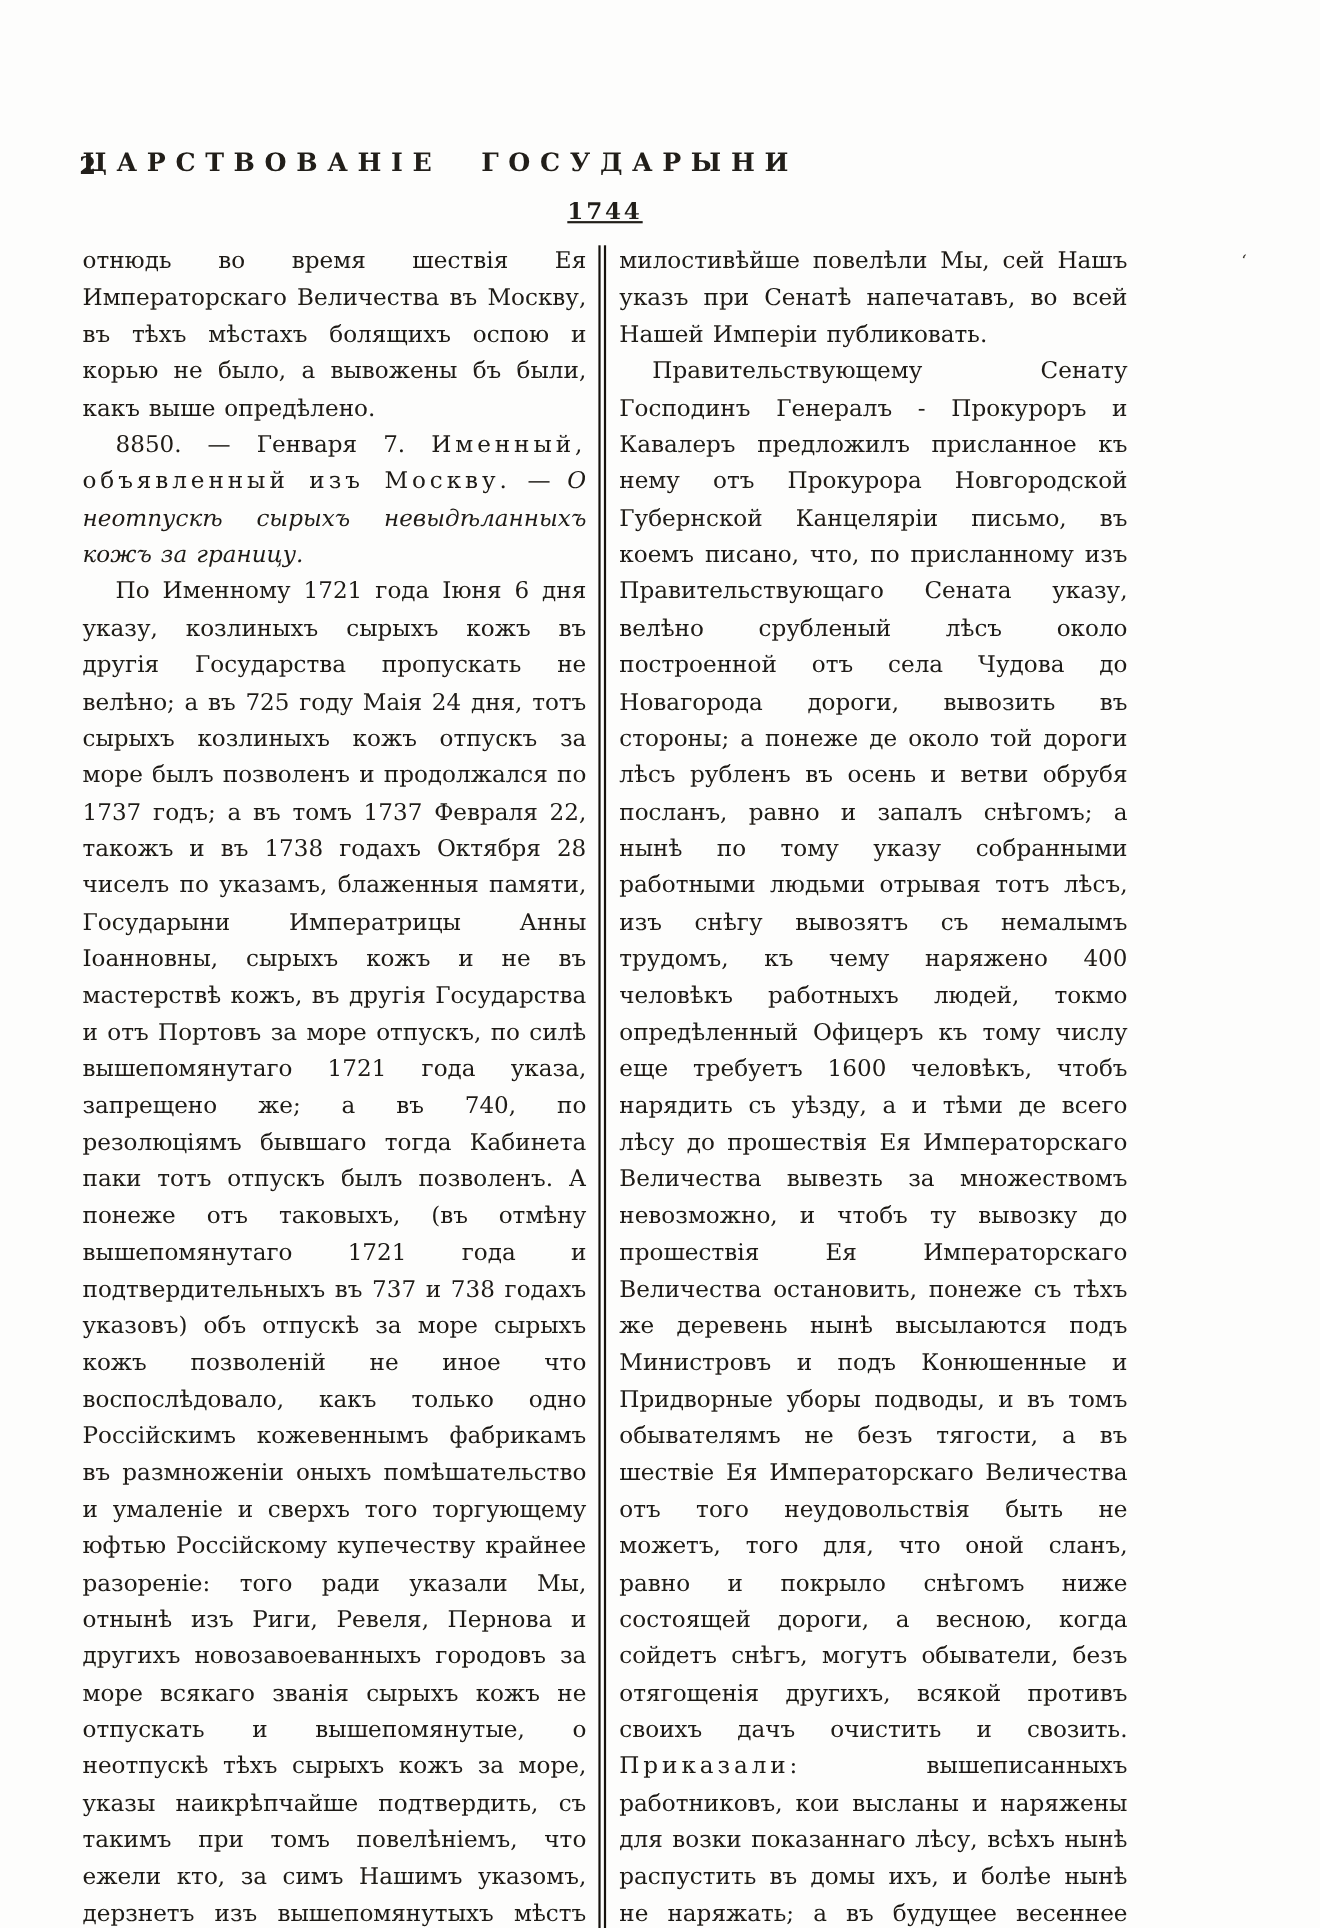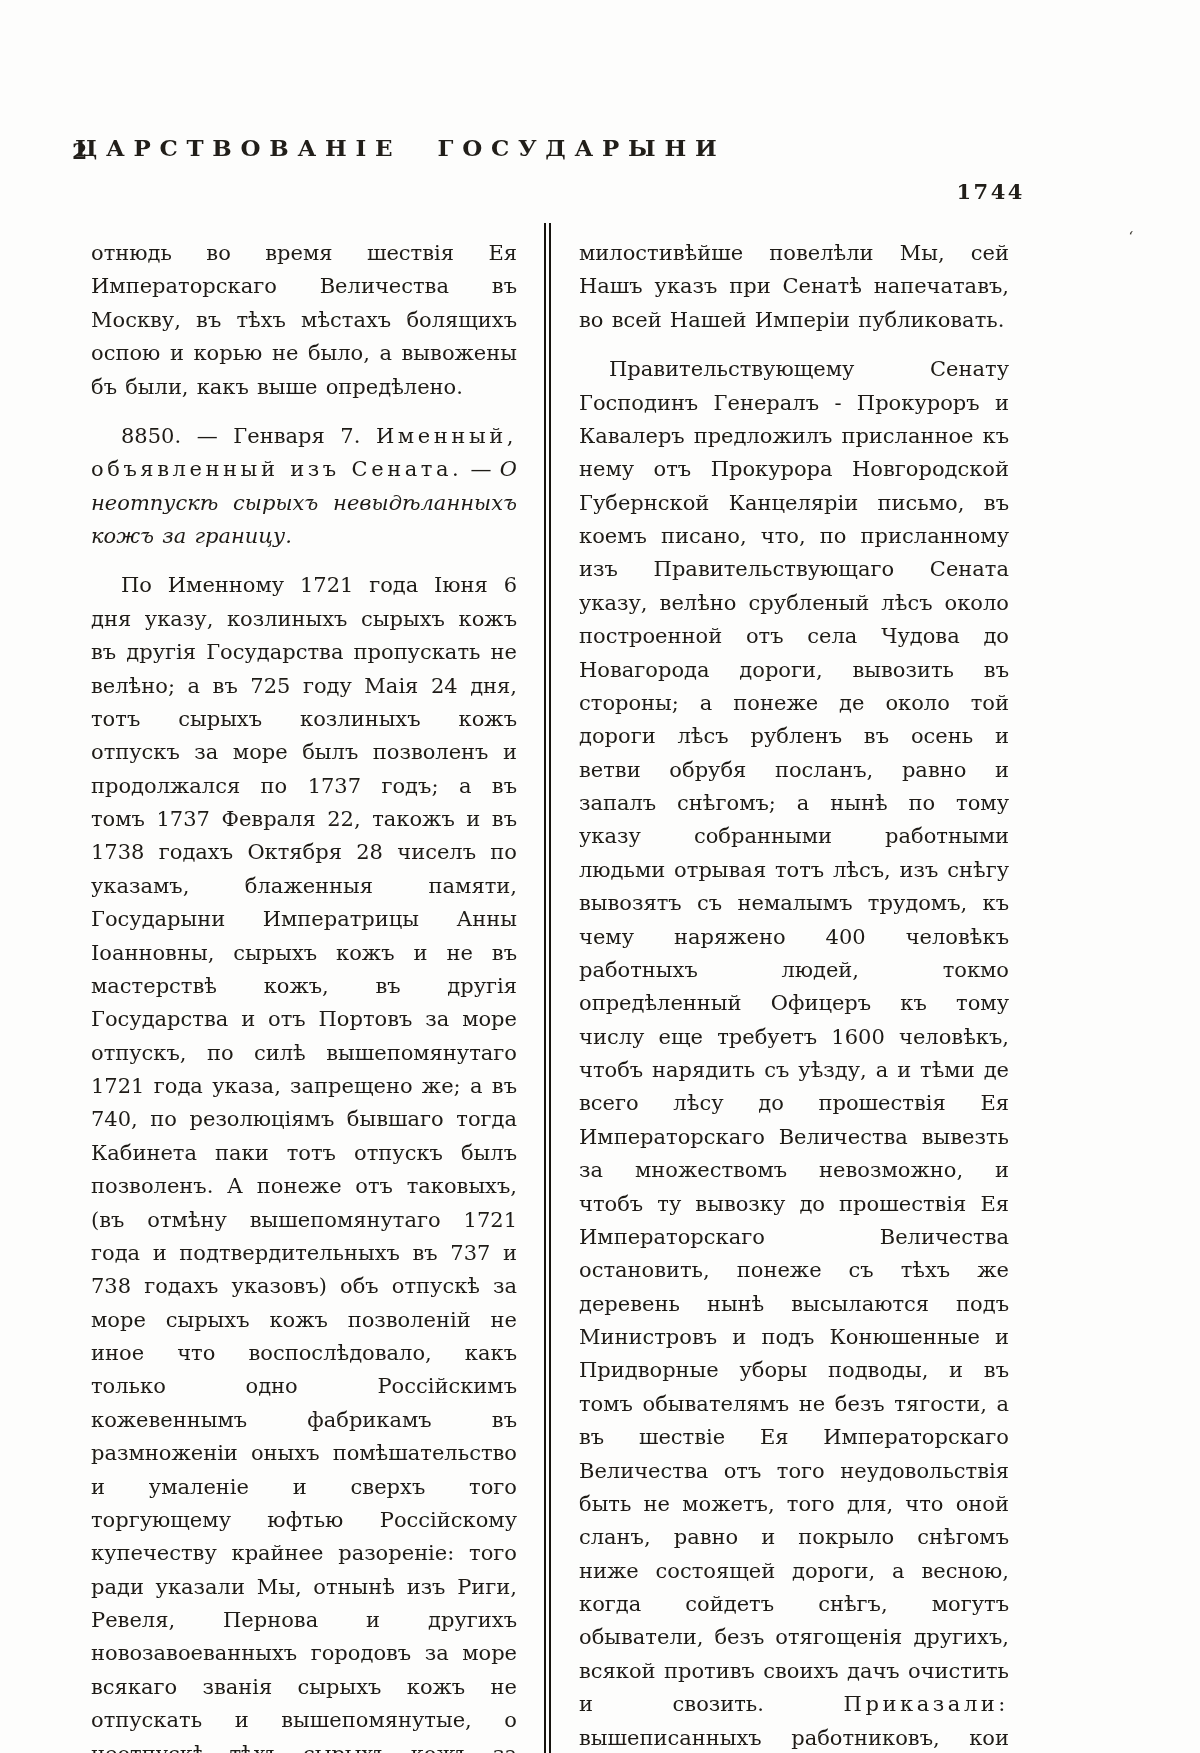--- a/index.html
+++ b/index.html
@@ -34,25 +34,26 @@
     letter-spacing: 0.38em;
     word-spacing: 0.85em;
     white-space: nowrap;
     color: #211e19;
   }
   .year-heading {
     position: absolute;
     left: 75px;
     top: 179px;
     width: 950px;
-    text-align: right;
+    text-align: center;
     font-size: 21px;
     font-weight: bold;
     letter-spacing: 0.12em;
     color: #211e19;
+    text-decoration: underline;
   }
   .margin-mark {
     position: absolute;
     left: 1128px;
     top: 228px;
     font-size: 15px;
     color: #3a372f;
     transform: rotate(8deg);
   }
   .columns {
@@ -71,21 +72,21 @@
     color: #1e1b16;
   }
   .column-left  { width: 458px; padding-right: 6px; }
   .column-right { width: 462px; padding-left: 6px; }
   .column-divider {
     width: 3px;
     border-left: 2.5px solid #16130e;
     border-right: 2.5px solid #16130e;
     margin: 2px 6px 0 5px;
   }
-  p.block { margin: 16px; padding: 0; }
+  p.block { margin: 0; padding: 0; }
   p.indented   { text-indent: 30px; }
   p.no-indent  { text-indent: 0; }
   .seg-plain  { font-style: normal; }
   .seg-italic { font-style: italic; }
   .seg-spaced { letter-spacing: 0.17em; }
 </style>
 </head>
 <body>
 
 <div class="page">
@@ -94,21 +95,21 @@
 
   <div class="running-title">ЦАРСТВОВАНІЕ ГОСУДАРЫНИ</div>
 
   <div class="year-heading">1744</div>
 
   <div class="margin-mark">ʻ</div>
 
   <div class="columns">
     <div class="column column-left" id="column-left">
         <p class="block no-indent"><span class="seg-plain">отнюдь во время шествія Ея Императорскаго Величества въ Москву, въ тѣхъ мѣстахъ болящихъ оспою и корью не было, а вывожены бъ были, какъ выше опредѣлено.</span></p>
-        <p class="block indented"><span class="seg-plain">8850. — Генваря 7. </span><span class="seg-spaced">Именный, объявленный изъ Сената.</span><span class="seg-plain"> — </span><span class="seg-italic">О неотпускѣ сырыхъ невыдѣланныхъ кожъ за границу.</span></p>
+        <p class="block indented"><span class="seg-plain">8850. — Генваря 7. </span><span class="seg-spaced">Именный, объявленный изъ Москву.</span><span class="seg-plain"> — </span><span class="seg-italic">О неотпускѣ сырыхъ невыдѣланныхъ кожъ за границу.</span></p>
         <p class="block indented"><span class="seg-plain">По Именному 1721 года Іюня 6 дня указу, козлиныхъ сырыхъ кожъ въ другія Государства пропускать не велѣно; а въ 725 году Маія 24 дня, тотъ сырыхъ козлиныхъ кожъ отпускъ за море былъ позволенъ и продолжался по 1737 годъ; а въ томъ 1737 Февраля 22, такожъ и въ 1738 годахъ Октября 28 чиселъ по указамъ, блаженныя памяти, Государыни Императрицы Анны Іоанновны, сырыхъ кожъ и не въ мастерствѣ кожъ, въ другія Государства и отъ Портовъ за море отпускъ, по силѣ вышепомянутаго 1721 года указа, запрещено же; а въ 740, по резолюціямъ бывшаго тогда Кабинета паки тотъ отпускъ былъ позволенъ. А понеже отъ таковыхъ, (въ отмѣну вышепомянутаго 1721 года и подтвердительныхъ въ 737 и 738 годахъ указовъ) объ отпускѣ за море сырыхъ кожъ позволеній не иное что воспослѣдовало, какъ только одно Россійскимъ кожевеннымъ фабрикамъ въ размноженіи оныхъ помѣшательство и умаленіе и сверхъ того торгующему юфтью Россійскому купечеству крайнее разореніе: того ради указали Мы, отнынѣ изъ Риги, Ревеля, Пернова и другихъ новозавоеванныхъ городовъ за море всякаго званія сырыхъ кожъ не отпускать и вышепомянутые, о неотпускѣ тѣхъ сырыхъ кожъ за море, указы наикрѣпчайше подтвердить, съ такимъ при томъ повелѣніемъ, что ежели кто, за симъ Нашимъ указомъ, дерзнетъ изъ вышепомянутыхъ мѣстъ всякаго званія сырыя кожи за море отпускать, такихъ, кто въ томъ явно обличенъ будетъ, штрафовать, яко преслушателей Нашихъ указовъ, и дабы никто въ томъ невѣденіемъ не отговаривался, для того Все-</span></p>
       </div>
 
     <div class="column-divider"></div>
 
     <div class="column column-right" id="column-right">
         <p class="block no-indent"><span class="seg-plain">милостивѣйше повелѣли Мы, сей Нашъ указъ при Сенатѣ напечатавъ, во всей Нашей Имперіи публиковать.</span></p>
         <p class="block indented"><span class="seg-plain">Правительствующему Сенату Господинъ Генералъ - Прокуроръ и Кавалеръ предложилъ присланное къ нему отъ Прокурора Новгородской Губернской Канцеляріи письмо, въ коемъ писано, что, по присланному изъ Правительствующаго Сената указу, велѣно срубленый лѣсъ около построенной отъ села Чудова до Новагорода дороги, вывозить въ стороны; а понеже де около той дороги лѣсъ рубленъ въ осень и ветви обрубя посланъ, равно и запалъ снѣгомъ; а нынѣ по тому указу собранными работными людьми отрывая тотъ лѣсъ, изъ снѣгу вывозятъ съ немалымъ трудомъ, къ чему наряжено 400 человѣкъ работныхъ людей, токмо опредѣленный Офицеръ къ тому числу еще требуетъ 1600 человѣкъ, чтобъ нарядить съ уѣзду, а и тѣми де всего лѣсу до прошествія Ея Императорскаго Величества вывезть за множествомъ невозможно, и чтобъ ту вывозку до прошествія Ея Императорскаго Величества остановить, понеже съ тѣхъ же деревень нынѣ высылаются подъ Министровъ и подъ Конюшенные и Придворные уборы подводы, и въ томъ обывателямъ не безъ тягости, а въ шествіе Ея Императорскаго Величества отъ того неудовольствія быть не можетъ, того для, что оной сланъ, равно и покрыло снѣгомъ ниже состоящей дороги, а весною, когда сойдетъ снѣгъ, могутъ обыватели, безъ отягощенія другихъ, всякой противъ своихъ дачъ очистить и свозить. </span><span class="seg-spaced">Приказали:</span><span class="seg-plain"> вышеписанныхъ работниковъ, кои высланы и наряжены для возки показаннаго лѣсу, всѣхъ нынѣ распустить въ домы ихъ, и болѣе нынѣ не наряжать; а въ будущее весеннее время велѣть, очистя, свезть каждому противъ своихъ,</span></p>
       </div>
   </div>

